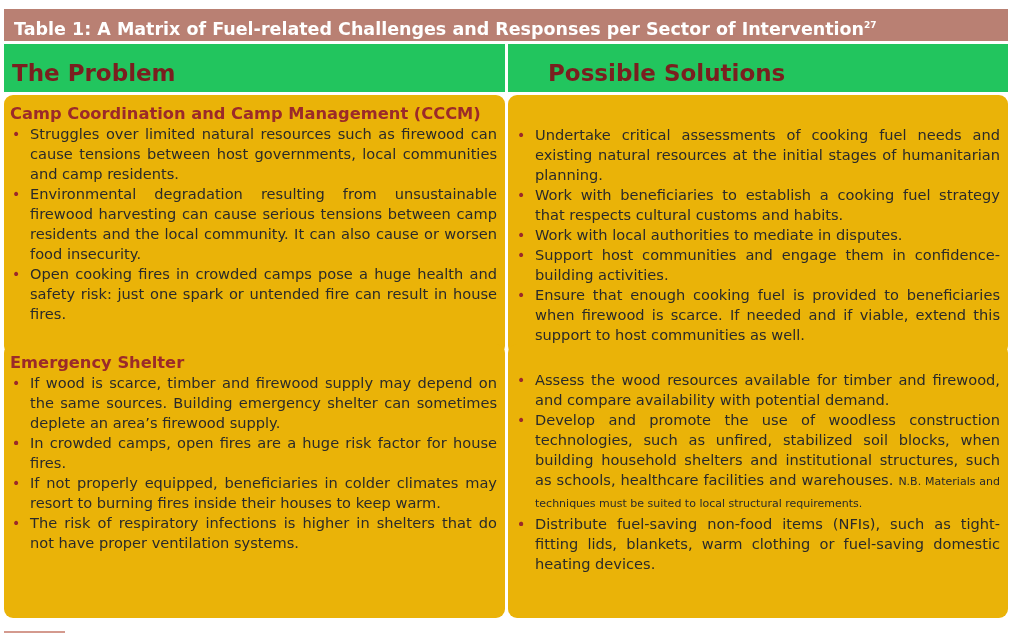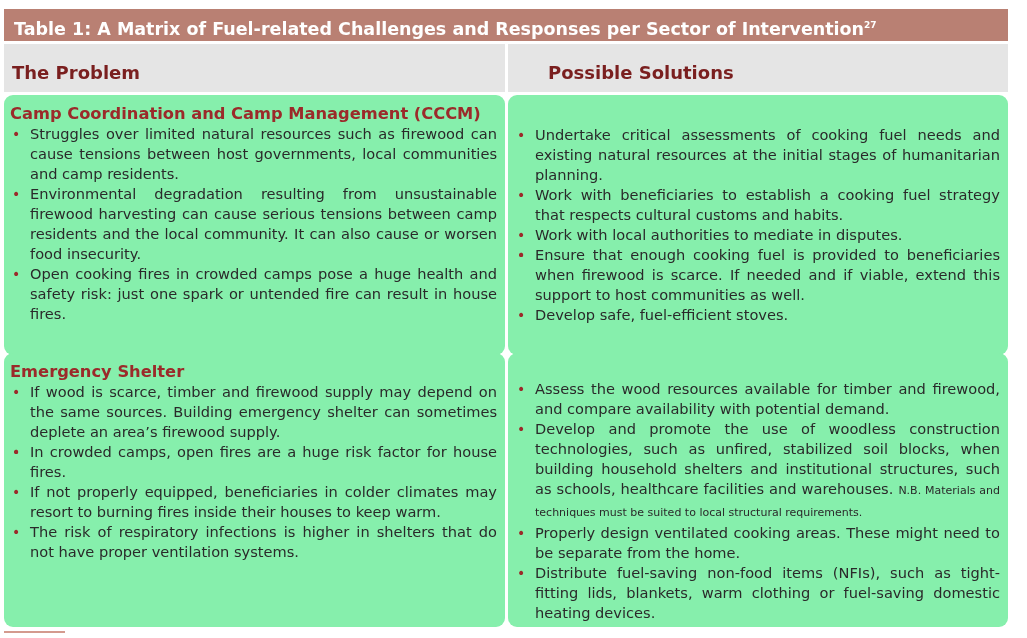--- a/index.html
+++ b/index.html
@@ -2,29 +2,29 @@
 <html><head>
 <meta charset="utf-8">
 <style>
   html, body { margin: 0; padding: 0; background: #ffffff; }
   body { width: 1027px; height: 638px; position: relative; overflow: hidden;
          font-family: "DejaVu Sans", sans-serif; color: #2a2a2a; }
   .title-bar { position: absolute; left: 4px; top: 9px; width: 1004px; height: 32px;
                background: #b98073; color: #ffffff; font-weight: bold; font-size: 17.5px;
                line-height: 32px; padding-left: 10px; box-sizing: border-box; white-space: nowrap; }
   .title-bar sup { font-size: 9px; vertical-align: 7px; }
-  .hdr { position: absolute; top: 44px; height: 48px; background: #e5e5e5; color: #7a1f1f;
-         font-weight: bold; font-size: 18px; line-height: 58px; padding-left: 8px; box-sizing: border-box; }
+  .hdr { position: absolute; top: 44px; height: 48px; background: #22c55e; color: #7a1f1f;
+         font-weight: bold; font-size: 23px; line-height: 58px; padding-left: 8px; box-sizing: border-box; }
   .hdr.left { left: 4px; width: 501px; }
   .hdr.right { left: 508px; width: 500px; padding-left: 40px; }
-  .cell { position: absolute; background: #86efac; box-sizing: border-box; font-size: 14.6px; line-height: 20px; border-radius: 9px; }
+  .cell { position: absolute; background: #eab308; box-sizing: border-box; font-size: 14.6px; line-height: 20px; border-radius: 9px; }
   .cell.l { left: 4px; width: 501px; padding: 8px 8px 0 6px; }
   .cell.r { left: 508px; width: 500px; padding: 30px 8px 0 7px; }
   .row1 { top: 95px; height: 260px; }
-  .row2 { top: 353px; height: 274px; }
+  .row2 { top: 344px; height: 274px; }
   .cell.r.row2 { padding-top: 26px; }
   .sector { color: #9b2a2a; font-weight: bold; font-size: 16.3px; line-height: 21px; margin-bottom: 0; }
   ul { list-style: none; margin: 0; padding: 0; }
   li { position: relative; padding-left: 20px; text-align: justify; }
   li .bullet { position: absolute; left: 2px; top: 0; color: #9b2a2a; font-size: 14px; }
   .nb { font-size: 11px; }
   .foot-bar { position: absolute; left: 4px; top: 631px; width: 61px; height: 2px; background: #d49a8e; }
 </style>
 </head>
 <body>
@@ -40,38 +40,38 @@
     <li><span class="bullet">•</span><span>Struggles over limited natural resources such as firewood can cause tensions between host governments, local communities and camp residents.</span></li>
     <li><span class="bullet">•</span><span>Environmental degradation resulting from unsustainable firewood harvesting can cause serious tensions between camp residents and the local community. It can also cause or worsen food insecurity.</span></li>
     <li><span class="bullet">•</span><span>Open cooking fires in crowded camps pose a huge health and safety risk: just one spark or untended fire can result in house fires.</span></li>
   </ul>
 </div>
 <div class="cell r row1">
   <ul>
     <li><span class="bullet">•</span><span>Undertake critical assessments of cooking fuel needs and existing natural resources at the initial stages of humanitarian planning.</span></li>
     <li><span class="bullet">•</span><span>Work with beneficiaries to establish a cooking fuel strategy that respects cultural customs and habits.</span></li>
     <li><span class="bullet">•</span><span>Work with local authorities to mediate in disputes.</span></li>
-    <li><span class="bullet">•</span></li>
+    <li><span class="bullet">•</span><span>Support host communities and engage them in confidence-building activities.</span></li>
     <li><span class="bullet">•</span><span>Ensure that enough cooking fuel is provided to beneficiaries when firewood is scarce. If needed and if viable, extend this support to host communities as well.</span></li>
     <li><span class="bullet">•</span><span>Develop safe, fuel-efficient stoves.</span></li>
   </ul>
 </div>
 
 <div class="cell l row2">
   <div class="sector">Emergency Shelter</div>
   <ul>
     <li><span class="bullet">•</span><span>If wood is scarce, timber and firewood supply may depend on the same sources. Building emergency shelter can sometimes deplete an area’s firewood supply.</span></li>
     <li><span class="bullet">•</span></li>
     <li><span class="bullet">•</span><span>In crowded camps, open fires are a huge risk factor for house fires.</span></li>
     <li><span class="bullet">•</span><span>If not properly equipped, beneficiaries in colder climates may resort to burning fires inside their houses to keep warm.</span></li>
     <li><span class="bullet">•</span><span>The risk of respiratory infections is higher in shelters that do not have proper ventilation systems.</span></li>
   </ul>
 </div>
 <div class="cell r row2">
   <ul>
     <li><span class="bullet">•</span><span>Assess the wood resources available for timber and firewood, and compare availability with potential demand.</span></li>
     <li><span class="bullet">•</span><span>Develop and promote the use of woodless construction technologies, such as unfired, stabilized soil blocks, when building household shelters and institutional structures, such as schools, healthcare facilities and warehouses.</span> <span class="nb">N.B. Materials and techniques must be suited to local structural requirements.</span></li>
-    <li><span class="bullet">•</span><span>Properly design ventilated cooking areas. These might need to be separate from the home.</span></li>
+    <li><span class="bullet">•</span></li>
     <li><span class="bullet">•</span><span>Distribute fuel-saving non-food items (NFIs), such as tight-fitting lids, blankets, warm clothing or fuel-saving domestic heating devices.</span></li>
   </ul>
 </div>
 
 <div class="foot-bar"></div>
 
 </body></html>

